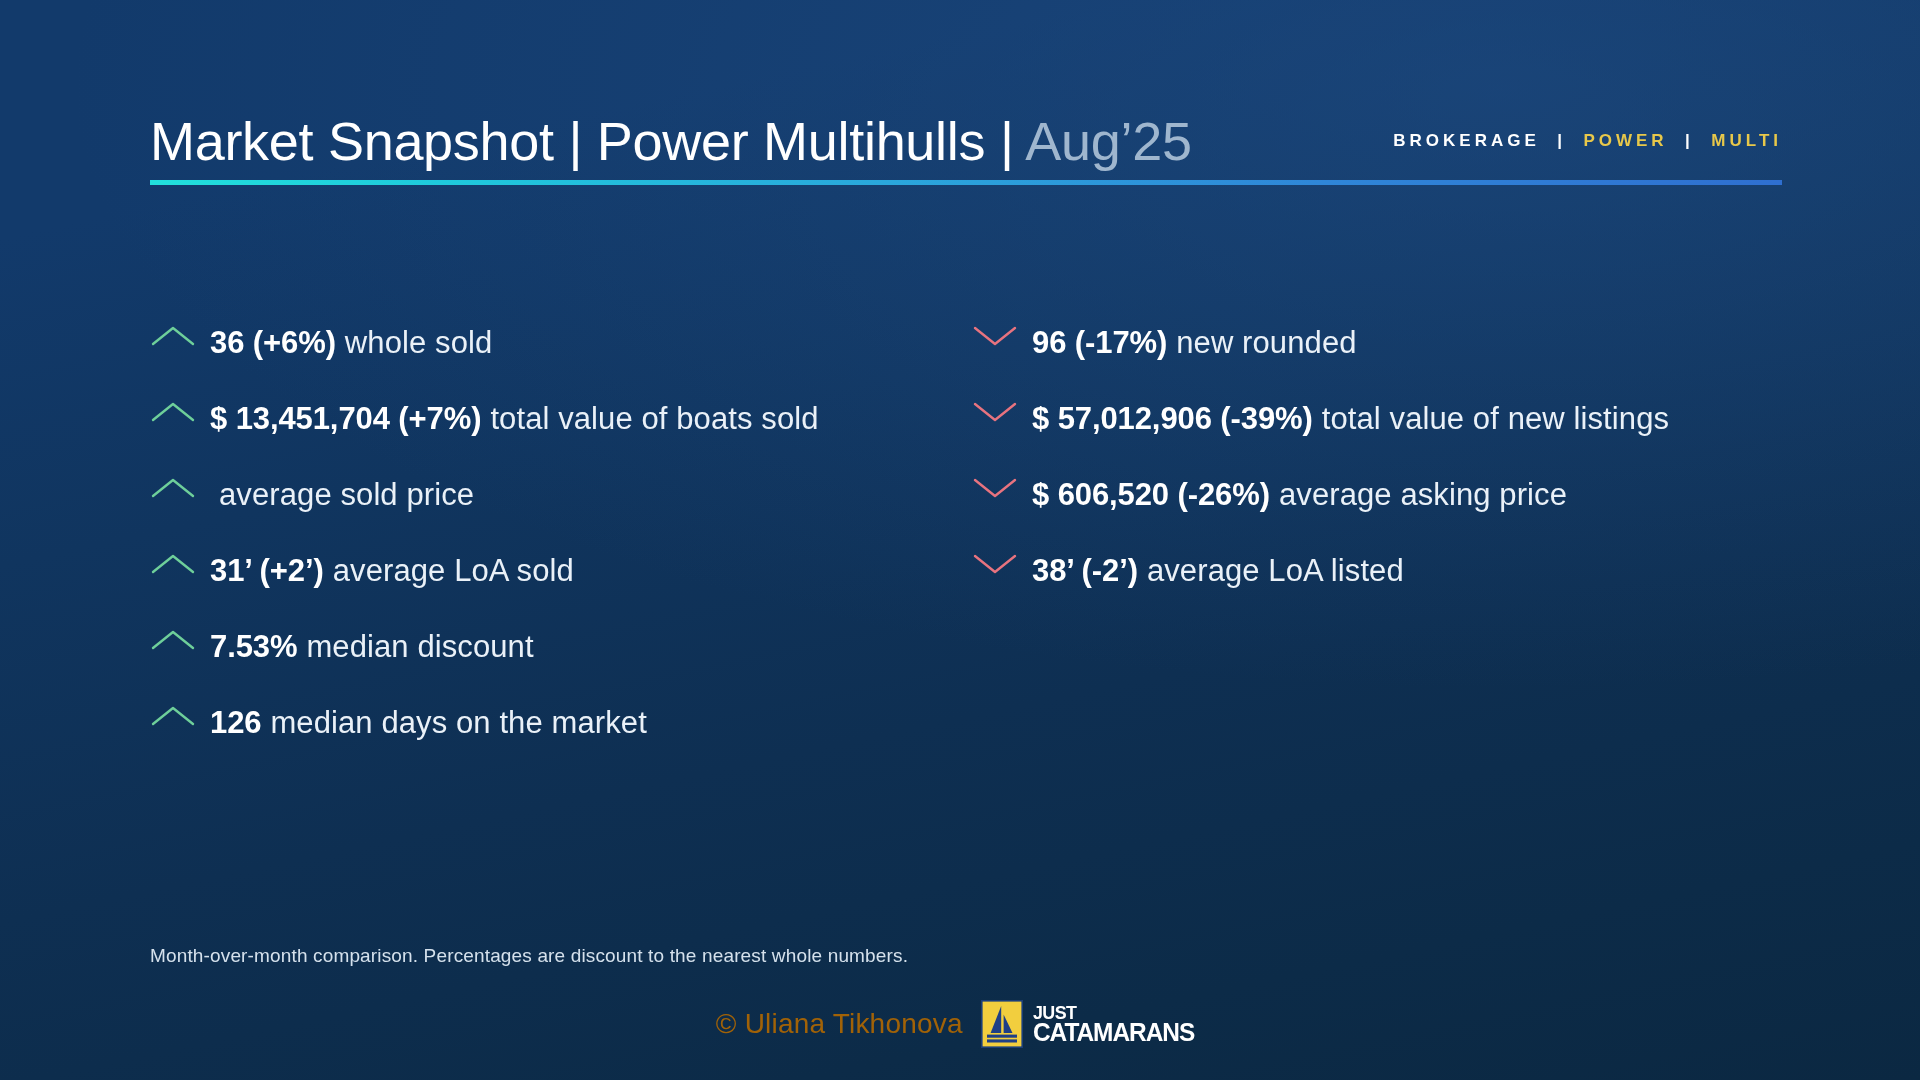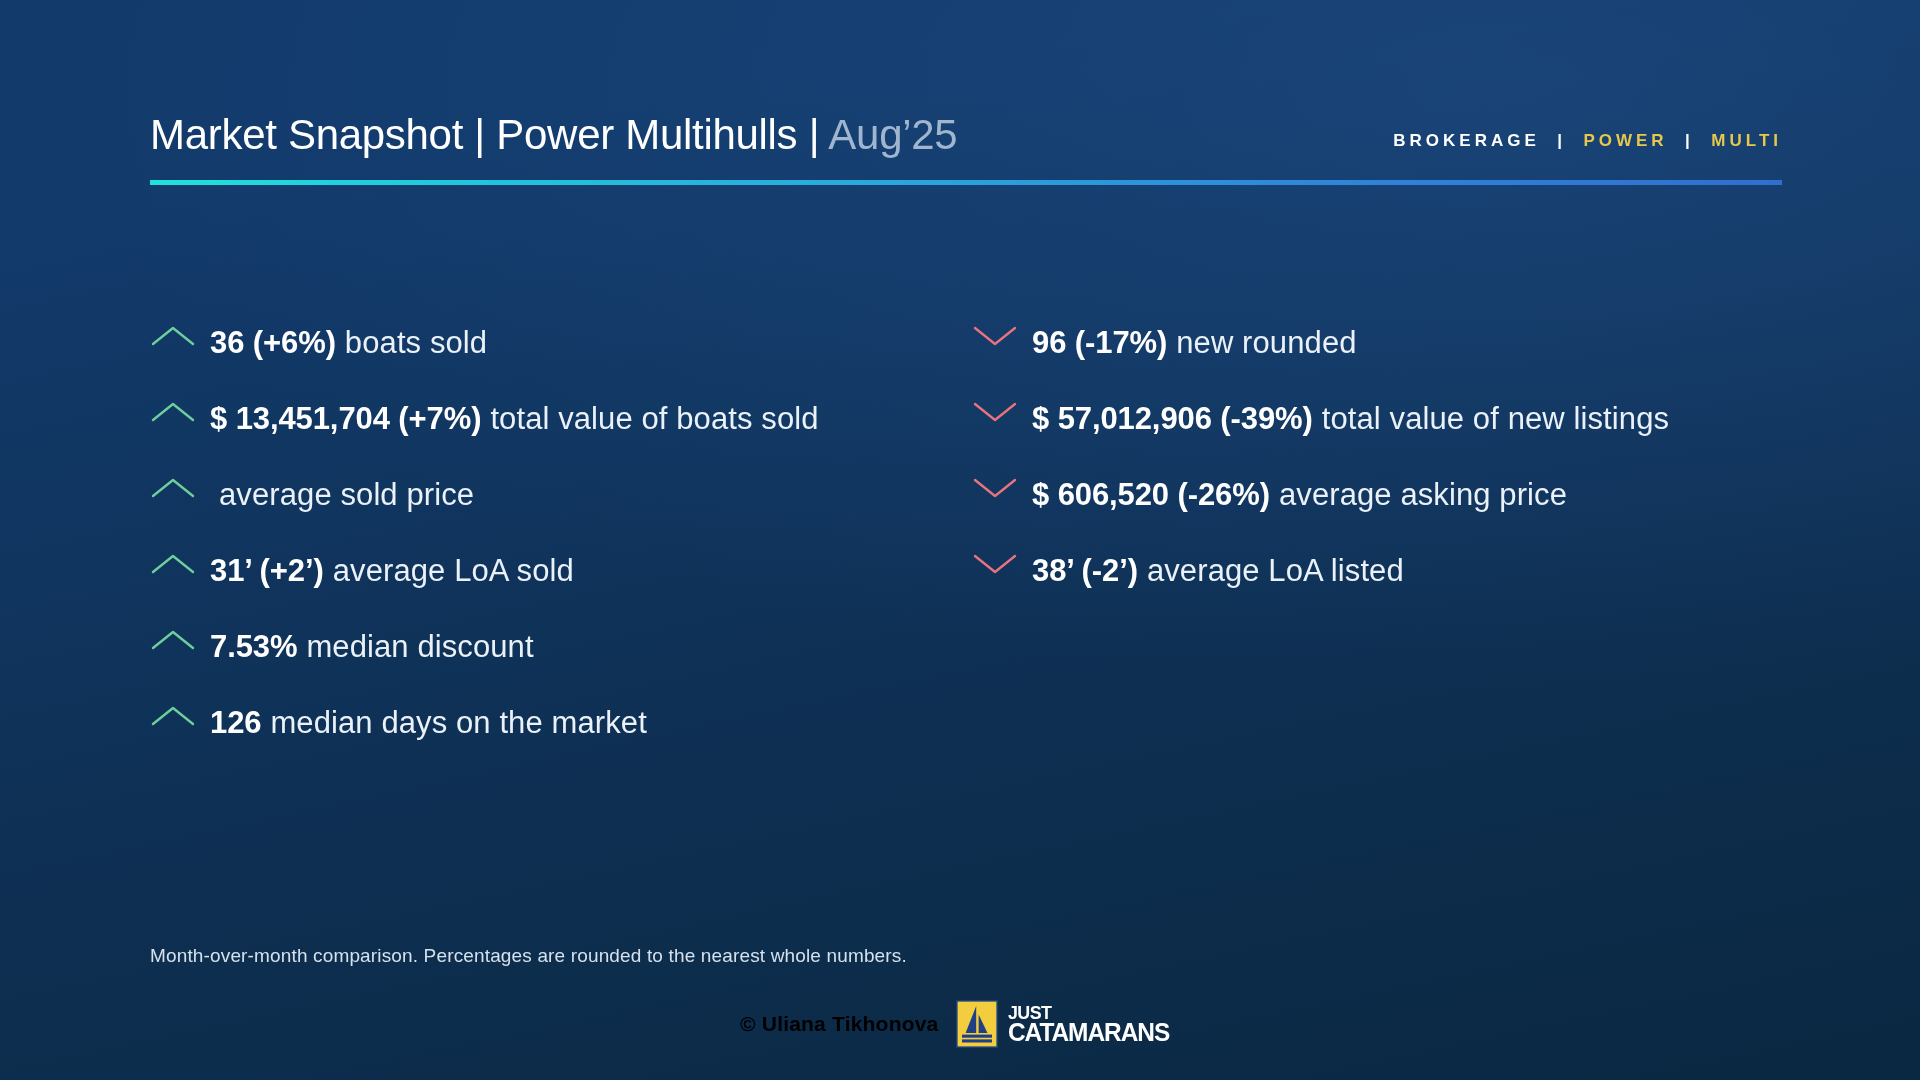--- a/index.html
+++ b/index.html
@@ -13,21 +13,21 @@
     position:relative;
   }
 
   .slide { position:absolute; inset:0; }
 
   
   .header {
     position:absolute; left:150px; top:108px; width:1632px; height:92px;
   }
   .title {
-    font-size:42px; font-weight:300; letter-spacing:-0.3px;
+    font-size:54px; font-weight:300; letter-spacing:-0.3px;
     color:#FFFFFF; white-space:nowrap; line-height:1;
     position:absolute; left:0; top:6px;
   }
   .title .muted { color:#9FB6CE; }
   .tagline {
     position:absolute; right:0; top:24px;
     font-size:17px; font-weight:600; letter-spacing:4.0px;
     white-space:nowrap; line-height:1;margin-left:15px;
   }
   .tagline .w { color:#FFFFFF; }
@@ -69,21 +69,21 @@
   .note {
     position:absolute; left:150px; top:945px;
     font-size:19px; font-weight:300; color:#D5E1EC; letter-spacing:0.15px;
   }
 
   .credit {
     position:absolute; left:0; right:0; top:1000px;
     display:flex; align-items:center; justify-content:center; gap:18px;
   }
   .copy {
-    font-size:21px; font-weight:700; color:#000000; letter-spacing:0.2px;
+    font-size:28px; font-weight:400; color:#a16207; letter-spacing:0.2px;
   }
   .logo { display:flex; align-items:center; gap:10px; }
   .logo-mark { width:42px; height:48px; display:block; }
   .wordmark {
     display:flex; flex-direction:column; justify-content:center;
     line-height:0.86; color:#FFFFFF;
   }
   .wm-top {
     font-size:19px; font-weight:700; letter-spacing:-0.6px;
     transform:scaleX(0.94); transform-origin:left center;
@@ -108,21 +108,21 @@
 
   <div class="cols">
     <div class="col left" id="col-left">
         <div class="row">
           <span class="chev">
             <svg viewBox="0 0 46 26" aria-hidden="true">
               <path d="M3 21 L23 5 L43 21" fill="none" stroke="#6ECF9A" stroke-width="2.4" stroke-linecap="round" stroke-linejoin="round"></path>
             </svg>
           </span>
           <span class="val">36 (+6%)</span>
-          <span class="lbl">boats sold</span>
+          <span class="lbl">whole sold</span>
         </div>
         <div class="row">
           <span class="chev">
             <svg viewBox="0 0 46 26" aria-hidden="true">
               <path d="M3 21 L23 5 L43 21" fill="none" stroke="#6ECF9A" stroke-width="2.4" stroke-linecap="round" stroke-linejoin="round"></path>
             </svg>
           </span>
           <span class="val">$ 13,451,704 (+7%)</span>
           <span class="lbl">total value of boats sold</span>
         </div>
@@ -195,21 +195,21 @@
             <svg viewBox="0 0 46 26" aria-hidden="true">
               <path d="M3 5 L23 21 L43 5" fill="none" stroke="#E8737F" stroke-width="2.4" stroke-linecap="round" stroke-linejoin="round"></path>
             </svg>
           </span>
           <span class="val">38’ (-2’)</span>
           <span class="lbl">average LoA listed</span>
         </div>
       </div>
   </div>
 
-  <div class="note">Month-over-month comparison. Percentages are rounded to the nearest whole numbers.</div>
+  <div class="note">Month-over-month comparison. Percentages are discount to the nearest whole numbers.</div>
 
   <div class="credit">
     <div class="copy">© Uliana Tikhonova</div>
     <div class="logo">
       <span>
         <svg class="logo-mark" viewBox="0 0 42 48" aria-hidden="true">
           <rect x="0.8" y="0.8" width="40.4" height="46.4" fill="#F2CE3E" stroke="#1A3E7A" stroke-width="1.6"></rect>
           <path d="M20.2 6 L20.2 33 L9.6 33 Z" fill="#1F3F86"></path>
           <path d="M22.6 14.5 L22.6 33 L31.5 33 Z" fill="#1F3F86"></path>
           <rect x="6" y="34.6" width="30" height="3.1" fill="#1F3F86"></rect>

